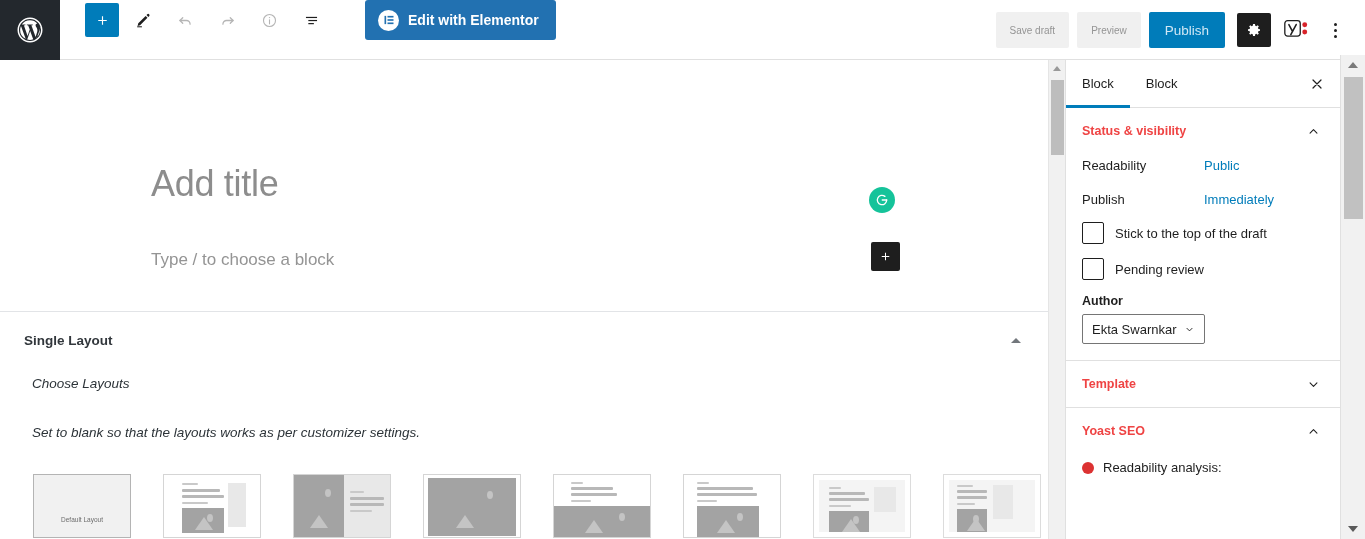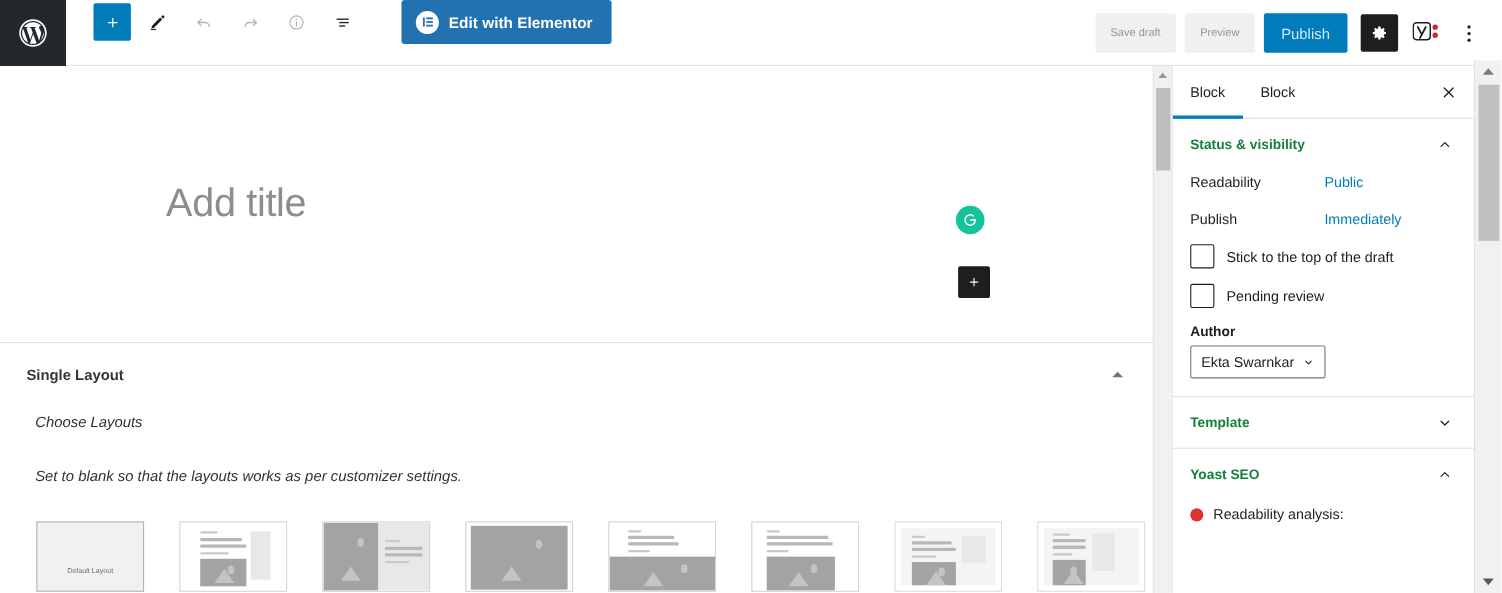--- a/index.html
+++ b/index.html
@@ -170,21 +170,21 @@
   .sb-close {
     margin-left: auto; width: 46px; display: flex; align-items: center;
     justify-content: center; cursor: pointer; background: none; border: none;
   }
 
   .sb-section { border-bottom: 1px solid #e0e0e0; }
   .sb-section-head {
     height: 46px; display: flex; align-items: center; justify-content: space-between;
     padding: 0 16px; cursor: pointer;
   }
-  .sb-section-title { font-size: 12.5px; font-weight: bold; color: #15803d; }
+  .sb-section-title { font-size: 12.5px; font-weight: bold; color: #ef4444; }
   .chev { width: 22px; height: 22px; display: flex; align-items: center; justify-content: center; }
 
   .sb-body { padding: 0 16px 16px 16px; }
   .row {
     display: flex; align-items: center; justify-content: space-between;
     margin-bottom: 12px; height: 22px;
   }
   .row-label { font-size: 13px; color: #1e1e1e; }
   .row-value {
     font-size: 13px; color: #007cba; background: none; border: none;
@@ -327,20 +327,21 @@
         <i></i>
         <i></i>
         <i></i>
       </button>
     </div>
   </div>
 
   <div class="canvas">
 
     <div class="post-title">Add title</div>
+    <div class="block-placeholder">Type / to choose a block</div>
 
     <div class="grammarly">
       <svg width="16" height="16" viewBox="0 0 24 24" fill="none" stroke="#ffffff" stroke-width="2">
         <path d="M19 12a7 7 0 11-2.6-5.45" stroke-linecap="round"></path>
         <path d="M12.4 12H19" stroke-linecap="round"></path>
       </svg>
     </div>
 
     <div class="adder">
       <svg width="15" height="15" viewBox="0 0 24 24" fill="#ffffff">

